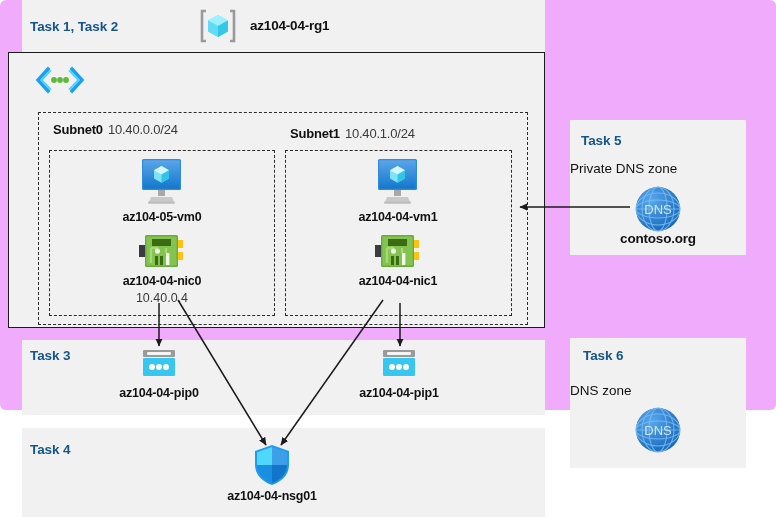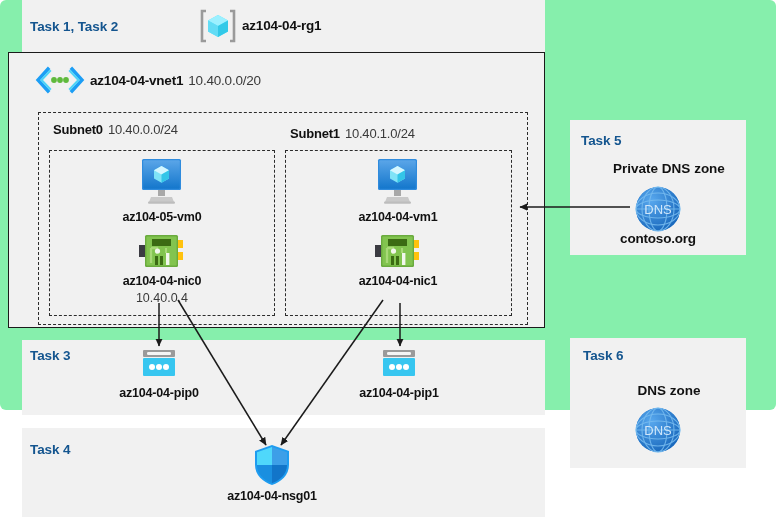--- a/index.html
+++ b/index.html
@@ -13,21 +13,21 @@
     font-family: "Liberation Sans", sans-serif;
     position: relative;
     overflow: hidden;
   }
 
   #canvas {
     position: absolute;
     left: 0; top: 0;
     width: 776px;
     height: 410px;
-    background: #86efac;
+    background: #f0abfc;
     border-radius: 6px;
   }
 
   
   .panel {
     position: absolute;
     background: #f1f1f1;
     box-sizing: border-box;
   }
   .panel-outline {
@@ -81,25 +81,24 @@
   }
   .subnet-title {
     position: absolute;
     font-size: 13px;
     white-space: nowrap;
     letter-spacing: -0.2px;
   }
   .zone-title {
     position: absolute;
     font-size: 13.5px;
-    font-weight: bold;
+    font-weight: normal;
     color: #111111;
     white-space: nowrap;
-    text-align: center;
-    margin-left: 11px;
+    text-align: left;
   }
 
   .icon {
     position: absolute;
   }
 
   svg.wires {
     position: absolute;
     left: 0; top: 0;
     width: 776px;
@@ -120,41 +119,38 @@
     <svg width="38" height="36" viewBox="0 0 38 36">
       <path d="M7 3 L3 3 L3 33 L7 33" fill="none" stroke="#9a9a9a" stroke-width="2.6"></path>
       <path d="M31 3 L35 3 L35 33 L31 33" fill="none" stroke="#9a9a9a" stroke-width="2.6"></path>
       <polygon points="19,7 29,12.5 29,23.5 19,29 9,23.5 9,12.5" fill="#50e6ff"></polygon>
       <polygon points="19,7 29,12.5 19,18 9,12.5" fill="#9cf0ff"></polygon>
       <polygon points="19,18 29,12.5 29,23.5 19,29" fill="#32c9e8"></polygon>
       <polygon points="19,18 9,12.5 9,23.5 19,29" fill="#62dcf5"></polygon>
     </svg>
   </div>
 
-  <div class="res-title" style="left:242px; top:18px;">
+  <div class="res-title" style="left:250px; top:18px;">
     <span class="name-bold">az104-04-rg1</span>
   </div>
 
   <div class="panel panel-outline" style="left:8px; top:52px; width:537px; height:276px;"></div>
 
   <div class="icon" style="left:34px; top:66px; width:52px; height:28px;">
     <svg width="52" height="28" viewBox="0 0 52 28">
       <path d="M14 3 L4 14 L14 25" fill="none" stroke="#1c9ef5" stroke-width="3.4" stroke-linecap="square"></path>
       <path d="M16 5 L7.5 14 L16 23" fill="none" stroke="#4fd3f7" stroke-width="2.2" stroke-linecap="square"></path>
       <path d="M38 3 L48 14 L38 25" fill="none" stroke="#1c9ef5" stroke-width="3.4" stroke-linecap="square"></path>
       <path d="M36 5 L44.5 14 L36 23" fill="none" stroke="#4fd3f7" stroke-width="2.2" stroke-linecap="square"></path>
       <circle cx="20" cy="14" r="2.9" fill="#5fba3c"></circle>
       <circle cx="26" cy="14" r="2.9" fill="#5fba3c"></circle>
       <circle cx="32" cy="14" r="2.9" fill="#5fba3c"></circle>
     </svg>
   </div>
 
-  <div class="res-title" style="left:90px; top:73px;">
-    <span class="name-bold">az104-04-vnet1</span><span class="name-light" style="margin-left:5px;">10.40.0.0/20</span>
-  </div>
 
   <div class="dashed" style="left:38px; top:112px; width:490px; height:213px;"></div>
 
   <div class="subnet-title" style="left:53px; top:122px;">
     <span class="name-bold">Subnet0</span><span class="name-light" style="margin-left:5px;">10.40.0.0/24</span>
   </div>
 
   <div class="dashed" style="left:49px; top:150px; width:226px; height:166px;"></div>
 
   <div class="icon" style="left:134px; top:157px; width:55px; height:48px;">

